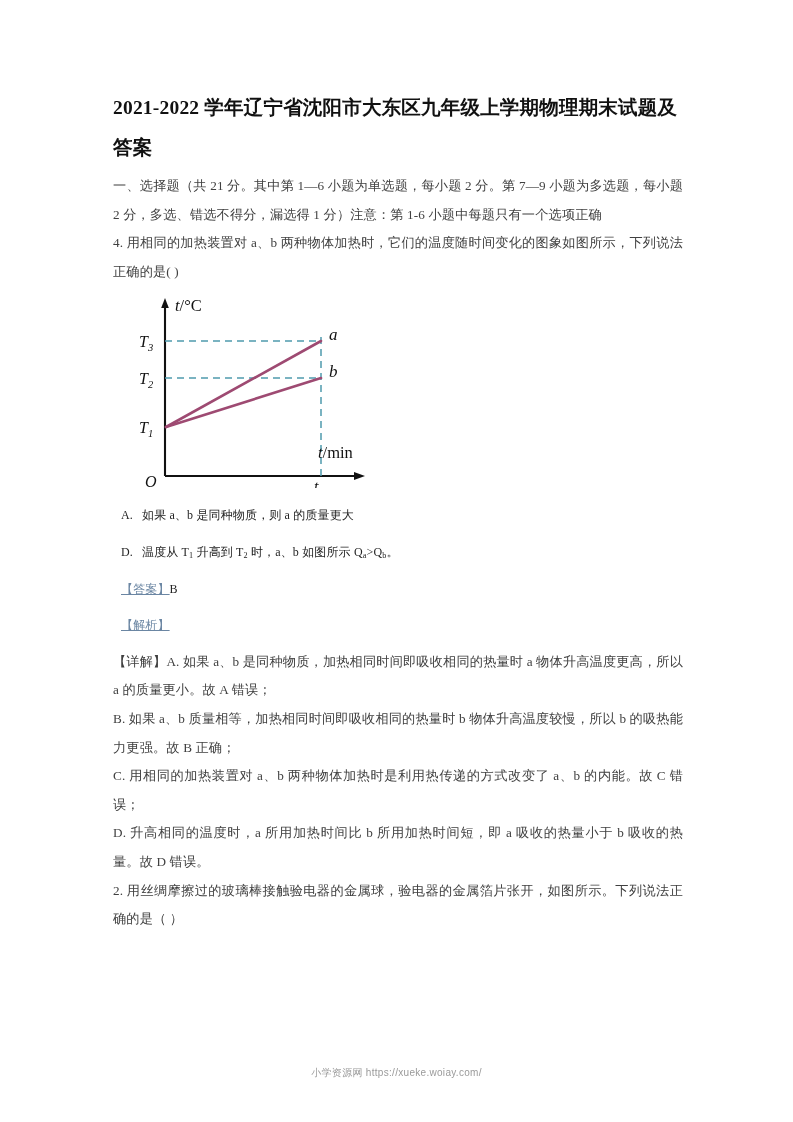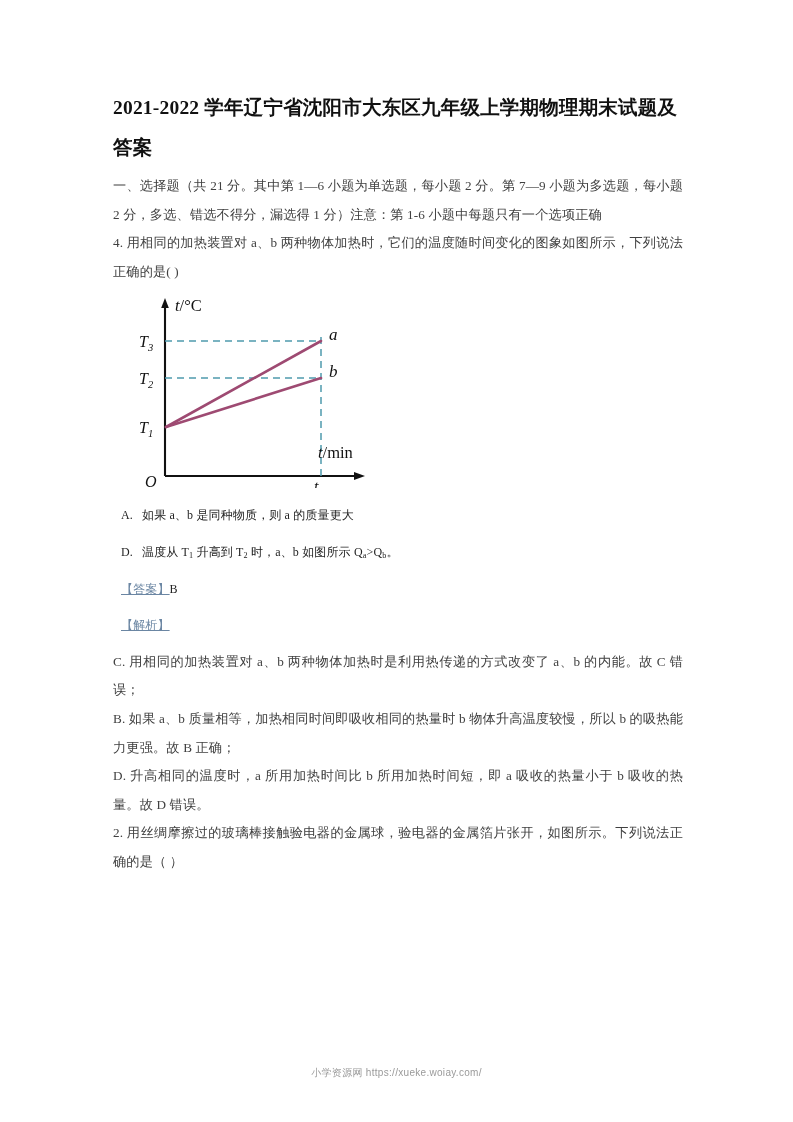--- a/index.html
+++ b/index.html
@@ -152,24 +152,25 @@
     <p class="opt-line"><span class="opt-label">A.</span><span>如果 a、b 是同种物质，则 a 的质量更大</span></p>
 
 
 
     <p class="opt-line"><span class="opt-label">D.</span><span>温度从 T</span><sub>1</sub><span> 升高到 T</span><sub>2</sub><span> 时，a、b 如图所示 Q</span><sub>a</sub><span>&gt;Q</span><sub>b</sub><span>。</span></p>
 
     <p class="opt-line"><span class="tag">【答案】</span><span>B</span></p>
 
     <p class="opt-line"><span class="tag">【解析】</span></p>
 
+    <p class="para"><span>【详解】</span><span>A. 如果 a、b 是同种物质，加热相同时间即吸收相同的热量时 a 物体升高温度更高，所以 a 的质量更小。故 A 错误；</span></p>
+
+    <p class="para">B. 如果 a、b 质量相等，加热相同时间即吸收相同的热量时 b 物体升高温度较慢，所以 b 的吸热能力更强。故 B 正确；</p>
 
     <p class="para">C. 用相同的加热装置对 a、b 两种物体加热时是利用热传递的方式改变了 a、b 的内能。故 C 错误；</p>
-
-    <p class="para">B. 如果 a、b 质量相等，加热相同时间即吸收相同的热量时 b 物体升高温度较慢，所以 b 的吸热能力更强。故 B 正确；</p>
 
     <p class="para">D. 升高相同的温度时，a 所用加热时间比 b 所用加热时间短，即 a 吸收的热量小于 b 吸收的热量。故 D 错误。</p>
 
     <p class="para">2. 用丝绸摩擦过的玻璃棒接触验电器的金属球，验电器的金属箔片张开，如图所示。下列说法正确的是（      ）</p>
 
   </div>
 
   <div class="footer">小学资源网 https://xueke.woiay.com/</div>
 
 </div>

